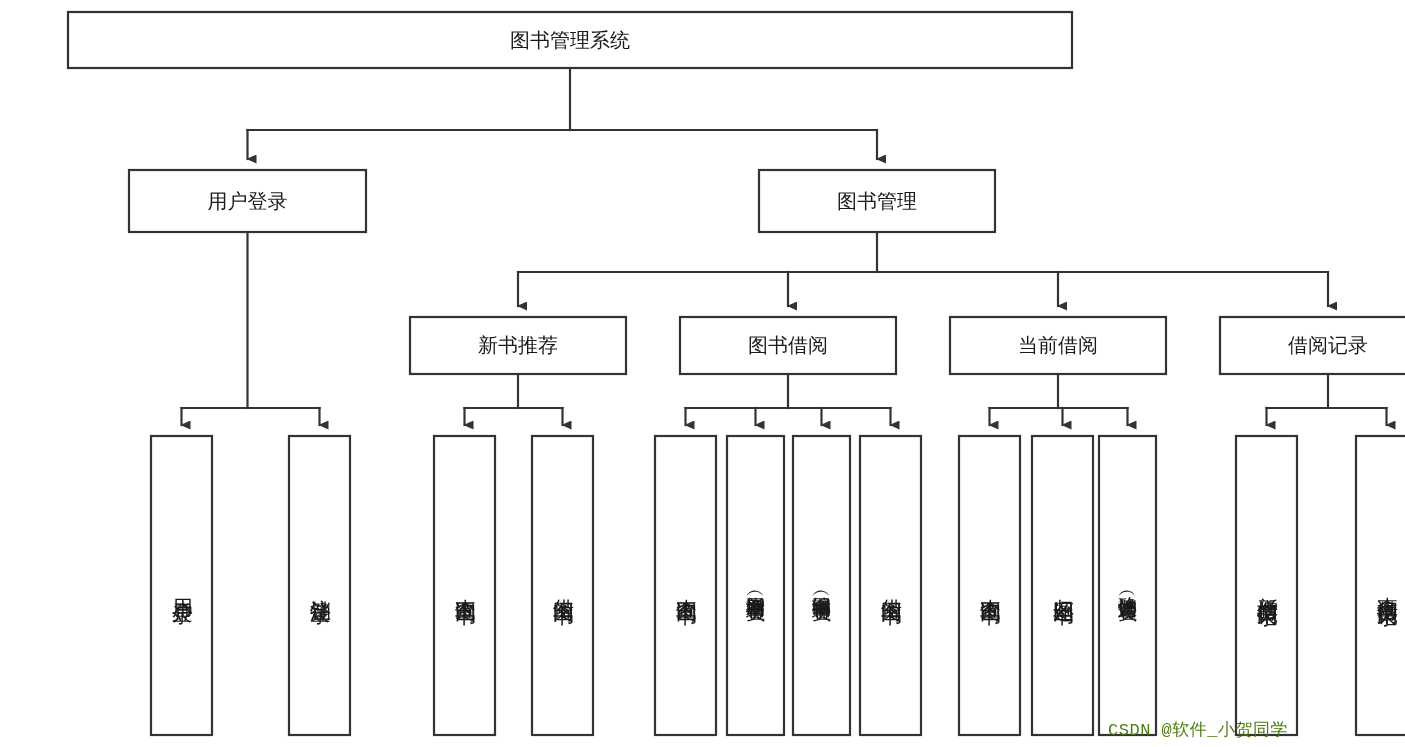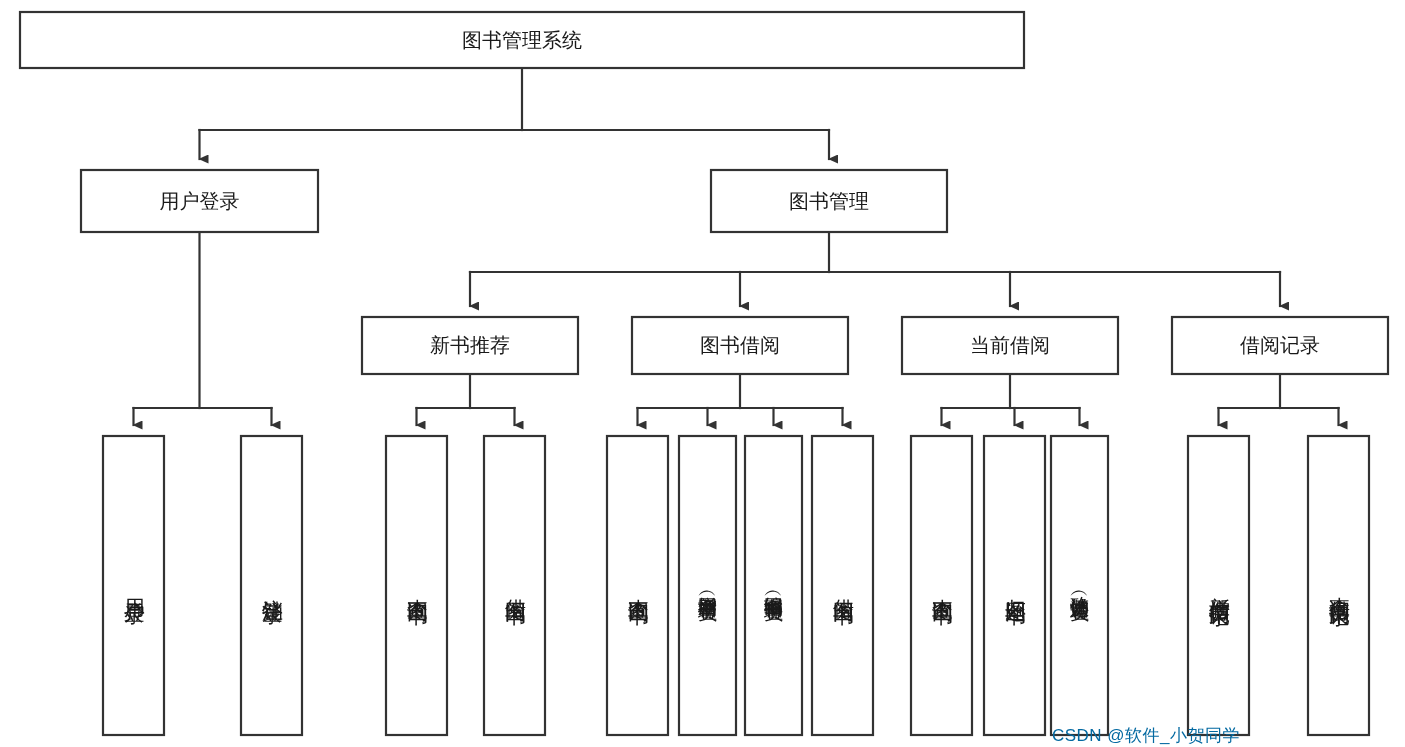--- a/index.html
+++ b/index.html
@@ -11,20 +11,21 @@
     width: 1405px;
     height: 747px;
     font-family: "DejaVu Sans", "Liberation Sans", sans-serif;
     overflow: hidden;
   }
   #diagram-root {
     position: relative;
     width: 1248px;
     height: 747px;
     background: #ffffff;
+    margin-left: 48px;
   }
   svg.flow {
     position: absolute;
     left: 0;
     top: 0;
     width: 1405px;
     height: 747px;
   }
   .node-box {
     fill: #ffffff;
@@ -58,24 +59,24 @@
     font-size: 21px;
     line-height: 1.04;
     letter-spacing: 2px;
     color: #1a1a1a;
     white-space: nowrap;
     text-align: center;
   }
   .watermark {
     position: absolute;
     right: 8px;
-    bottom: 0;
-    font-family: Liberation Sans, sans-serif;
+    bottom: 6px;
+    font-family: Liberation Mono, monospace;
     font-size: 17px;
-    color: #0369a1;
+    color: #4d7c0f;
     letter-spacing: 0.5px;
     white-space: nowrap;
   }
 </style>
 </head>
 <body>
 
 <div id="diagram-root">
 
   <svg class="flow" viewBox="0 0 1405 747">

